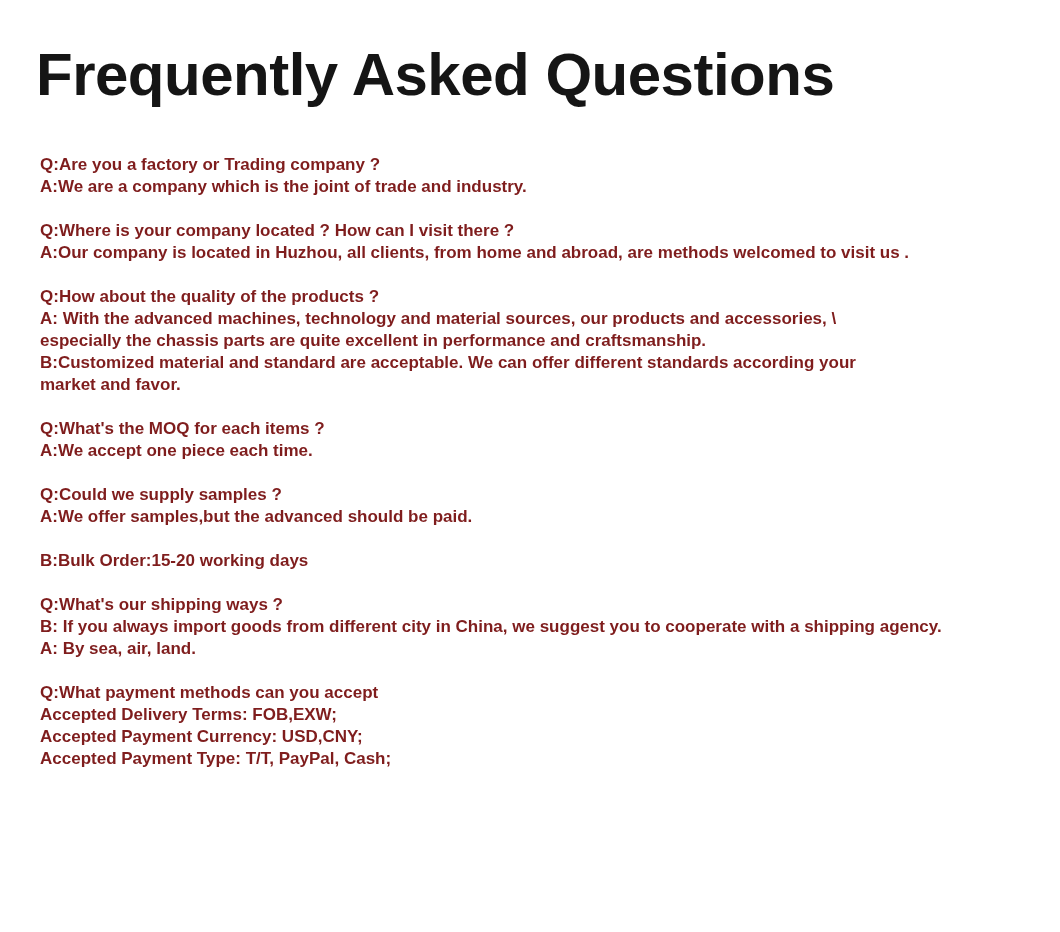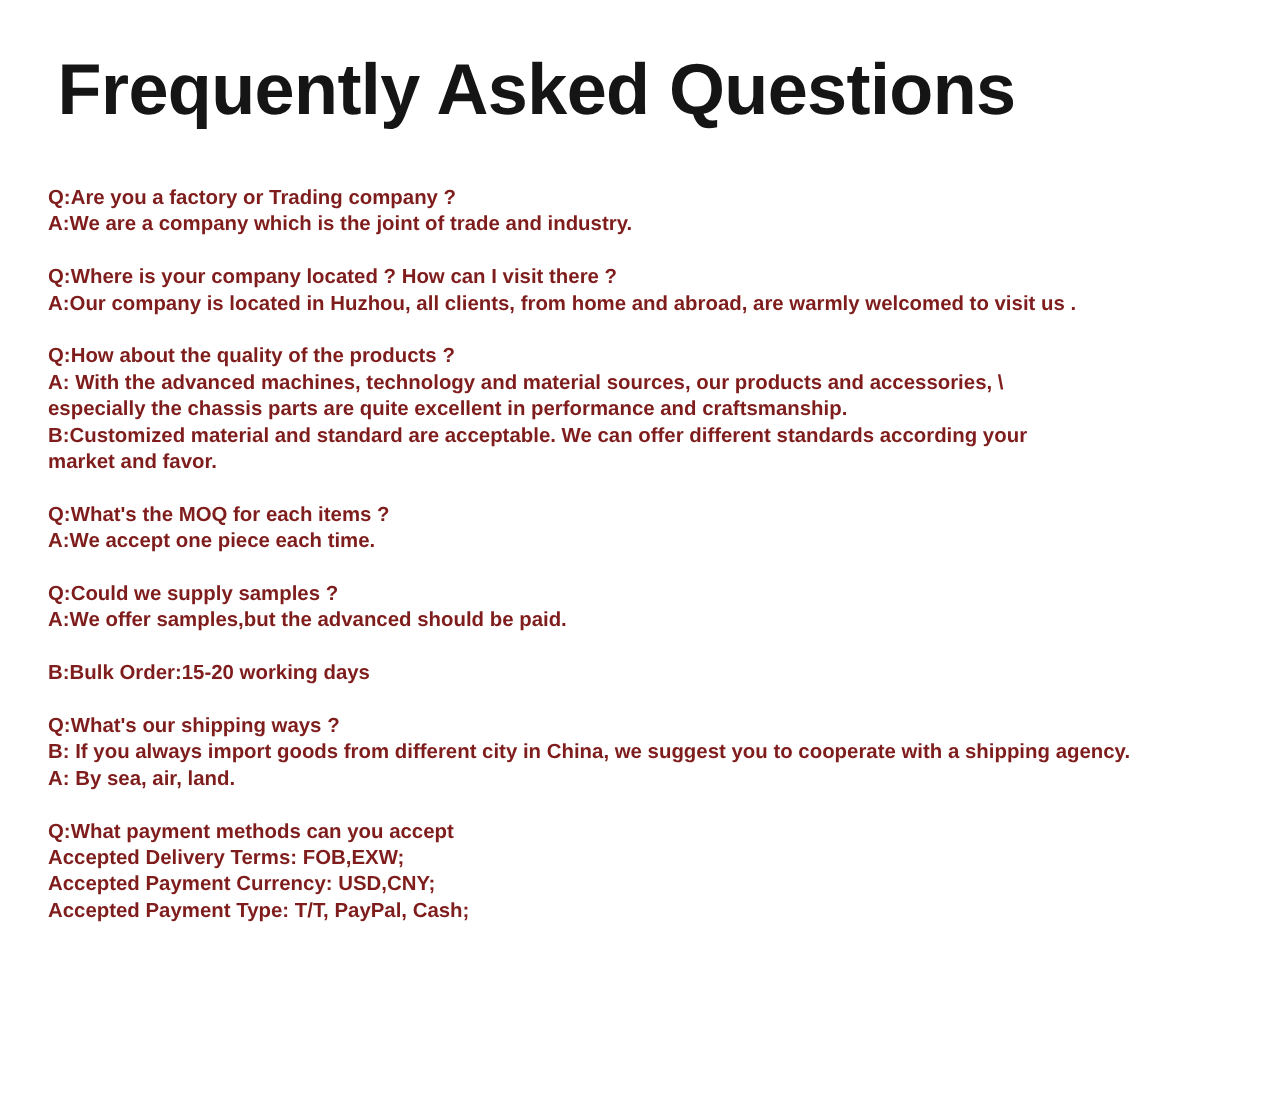--- a/index.html
+++ b/index.html
@@ -10,21 +10,21 @@
   .canvas {
     position: relative;
     width: 1060px;
     height: 932px;
     background: #ffffff;
     overflow: hidden;
     font-family: "Liberation Sans", "DejaVu Sans", sans-serif;
   }
   .page-title {
     margin: 0;
-    padding: 42px 20px 0 48px;
+    padding: 42px 20px 0 36px;
     font-size: 60px;
     line-height: 1.1;
     font-weight: 700;
     letter-spacing: -0.5px;
     color: #151515;
     white-space: nowrap;
   }
   .faq-list {
     padding: 46px 20px 0 40px;
   }
@@ -45,21 +45,21 @@
 
 <div class="canvas">
   <h1 class="page-title">Frequently Asked Questions</h1>
   <div class="faq-list" id="faq-sections">
       <div class="faq-section">
         <div class="faq-line">Q:Are you a factory or Trading company ?</div>
         <div class="faq-line">A:We are a company which is the joint of trade and industry.</div>
       </div>
       <div class="faq-section">
         <div class="faq-line">Q:Where is your company located ? How can I visit there ?</div>
-        <div class="faq-line">A:Our company is located in Huzhou, all clients, from home and abroad, are warmly welcomed to visit us .</div>
+        <div class="faq-line">A:Our company is located in Huzhou, all clients, from home and abroad, are methods welcomed to visit us .</div>
       </div>
       <div class="faq-section">
         <div class="faq-line">Q:How about the quality of the products ?</div>
         <div class="faq-line">A: With the advanced machines, technology and material sources, our products and accessories, \</div>
         <div class="faq-line">especially the chassis parts are quite excellent in performance and craftsmanship.</div>
         <div class="faq-line">B:Customized material and standard are acceptable. We can offer different standards according your</div>
         <div class="faq-line">market and favor.</div>
       </div>
       <div class="faq-section">
         <div class="faq-line">Q:What's the MOQ for each items ?</div>

